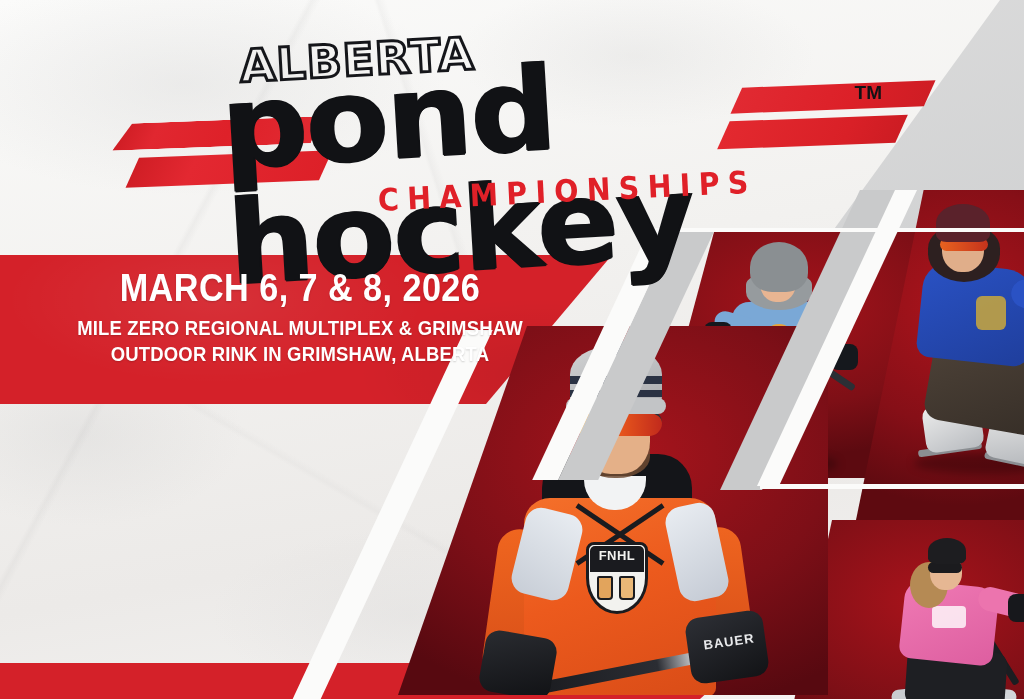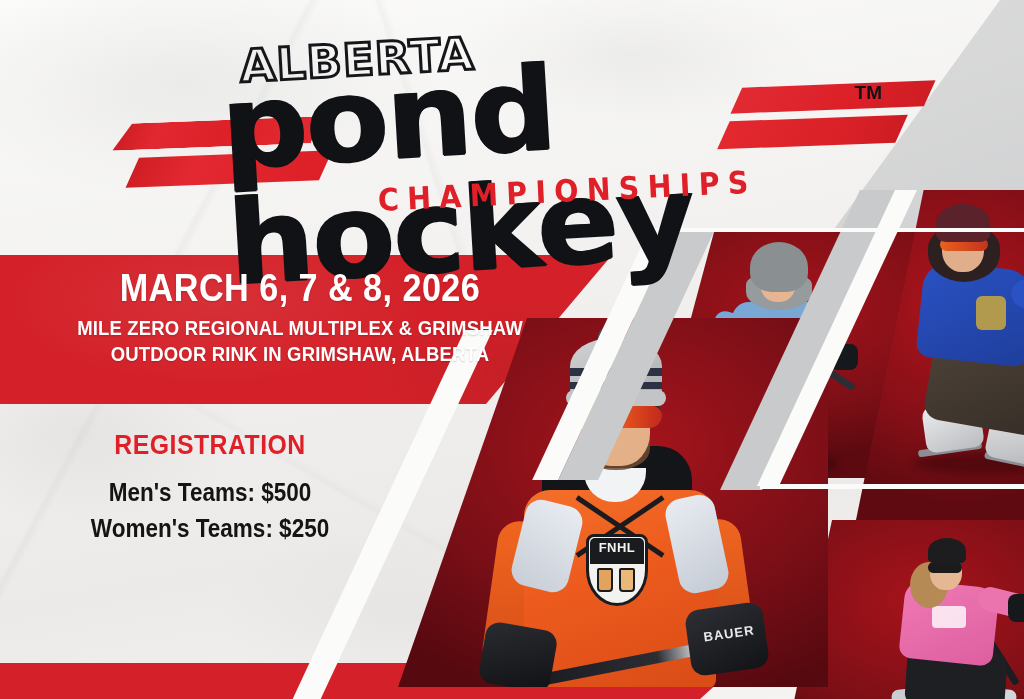--- a/index.html
+++ b/index.html
@@ -182,21 +182,21 @@
   }
   
   .panel-c{
     left:790px;top:520px;width:300px;height:200px;
     clip-path:polygon(14% 0, 100% 0, 88% 100%, 0 100%);
     background:
       radial-gradient(ellipse 240px 170px at 45% 40%, #a8131b, #7d0f16 65%, #570910 100%);
   }
   
   .panel-d{
-    left:398px;top:318px;width:430px;height:369px;
+    left:398px;top:326px;width:430px;height:369px;
     clip-path:polygon(30% 0, 100% 0, 100% 100%, 0 100%);
     background:
       radial-gradient(ellipse 340px 260px at 55% 35%, #a6141c, #7d0f17 58%, #570910 100%);
   }
 
   
   .slash{position:absolute;background:#fbfbfa;z-index:4;}
   .slash-1{left:590px;top:232px;width:26px;height:248px;transform:skewX(-25deg);}
   .slash-2{left:826px;top:190px;width:22px;height:296px;transform:skewX(-25deg);}
   .slash-3{left:378px;top:330px;width:28px;height:372px;transform:skewX(-25deg);}
@@ -411,22 +411,17 @@
 
   <div class="date-banner">
     <div class="texture"></div>
   </div>
   <div class="date-text">
     <div class="date-line1">MARCH 6, 7 &amp; 8, 2026</div>
     <div class="date-line2">MILE ZERO REGIONAL MULTIPLEX &amp; GRIMSHAW</div>
     <div class="date-line2">OUTDOOR RINK IN GRIMSHAW, ALBERTA</div>
   </div>
 
-  <div class="info">
-    <div class="reg-title">REGISTRATION</div>
-    <div class="reg-line">Men's Teams: $500</div>
-    <div class="reg-line">Women's Teams: $250</div>
-  </div>
 
 
   <div class="bottom-bar"></div>
 
 </div>
 
 </body></html>

